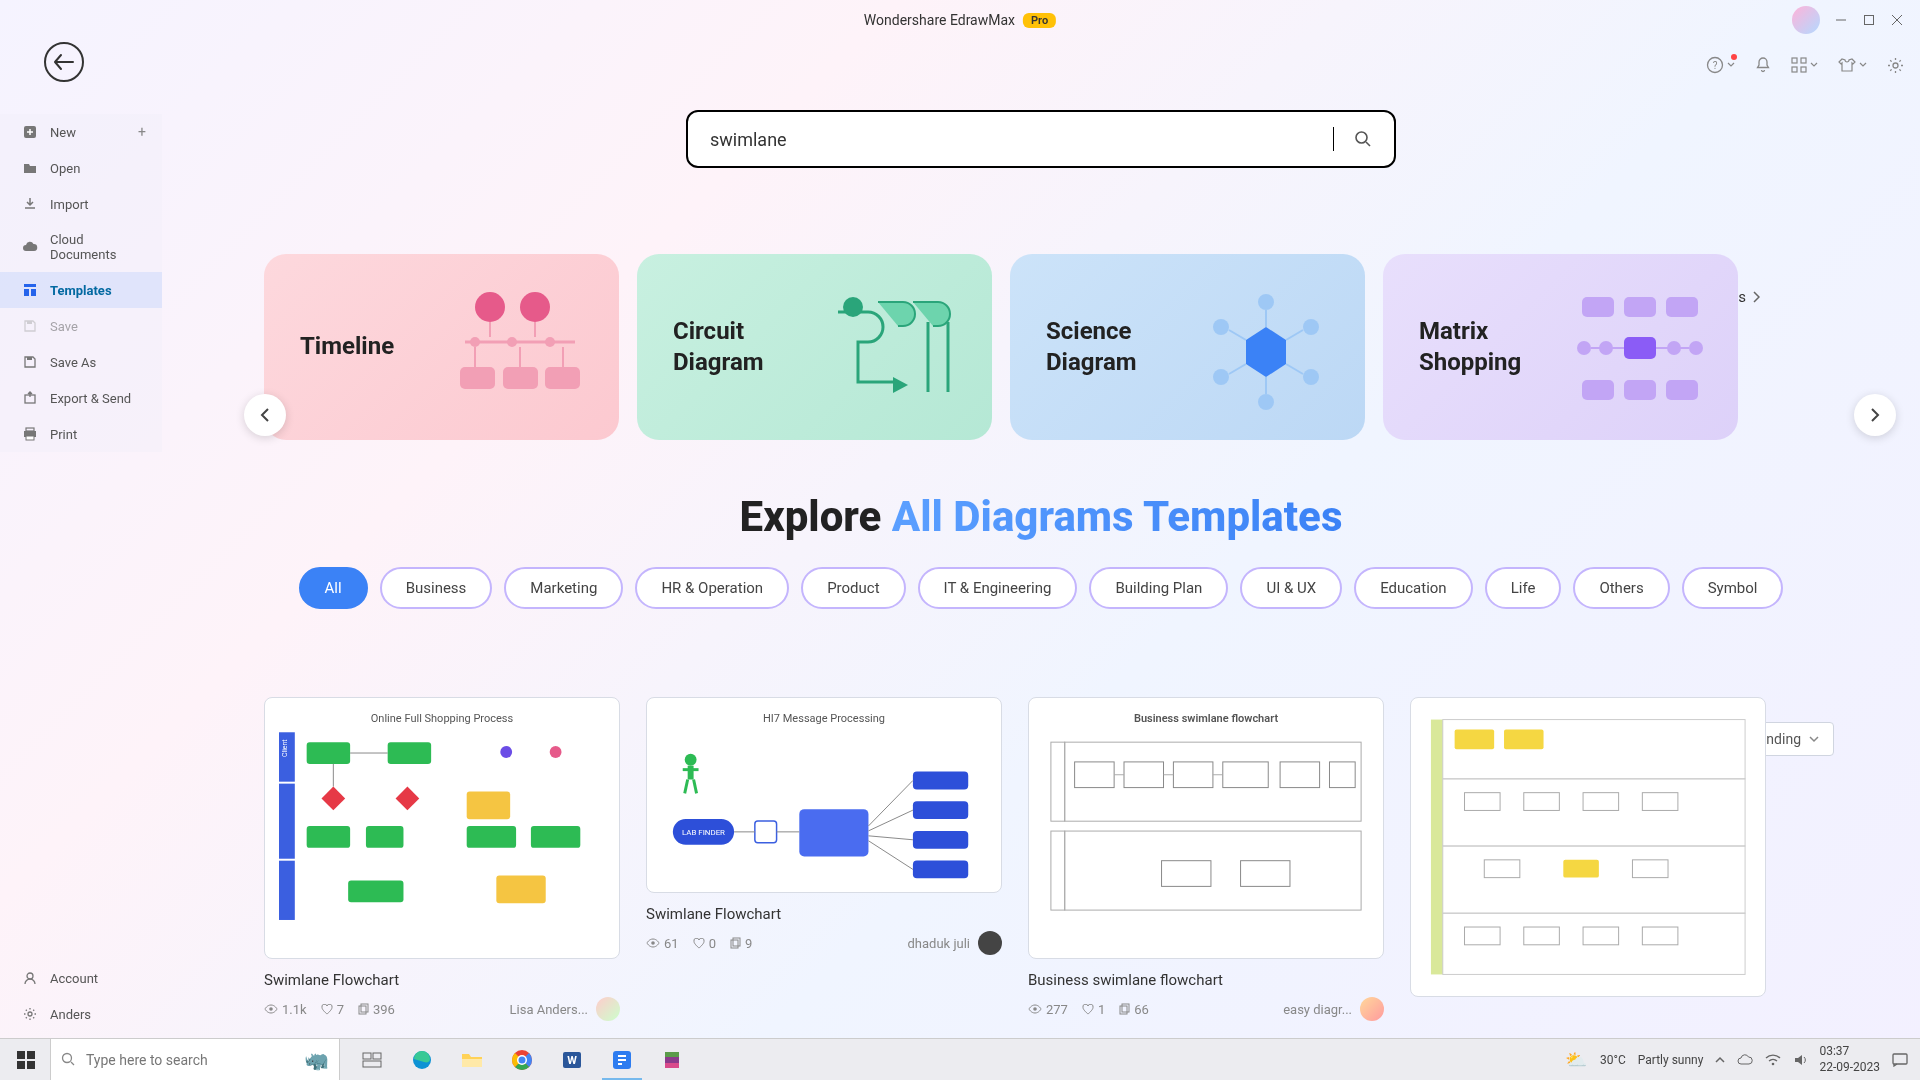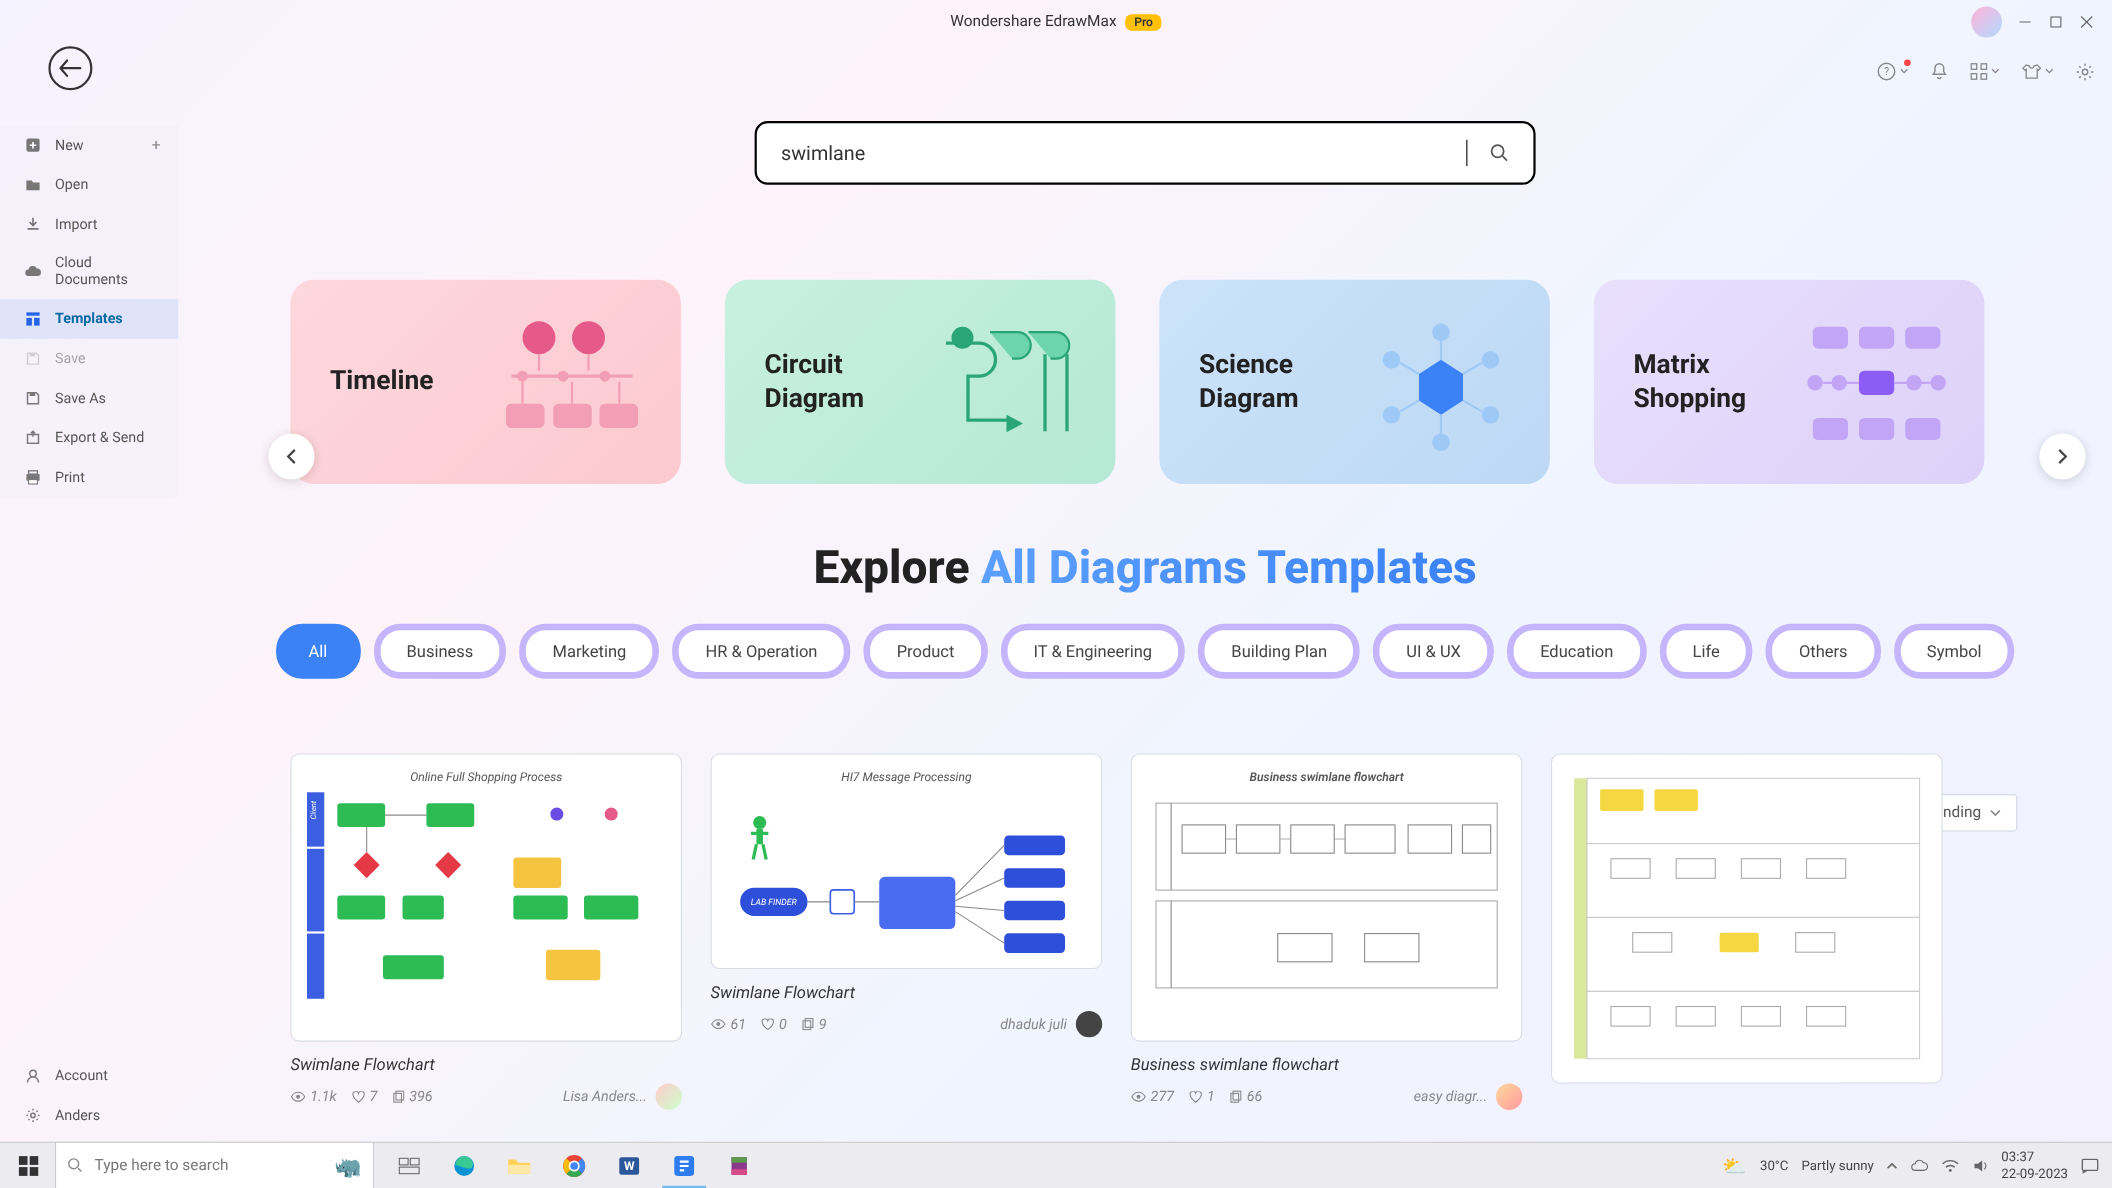--- a/index.html
+++ b/index.html
@@ -29,42 +29,42 @@
 
 .main { position: absolute; left: 162px; top: 90px; right: 0; bottom: 42px; overflow: hidden; }
 .search-wrap { display: flex; justify-content: center; margin-top: 20px; }
 .search-box { width: 710px; height: 58px; border: 2.5px solid #000; border-radius: 12px; display: flex; align-items: center; padding: 0 22px; background: #fff; }
 .search-input { flex: 1; border: none; outline: none; font-size: 18px; color: #333; background: transparent; }
 .search-cursor { width: 1px; height: 24px; background: #000; margin: 0 6px; }
 .search-icon { color: #555; cursor: pointer; margin-left: 14px; }
 
 .all-collections { position: absolute; right: 160px; top: 198px; font-size: 15px; color: #333; display: flex; align-items: center; gap: 6px; cursor: pointer; }
 
-.categories { display: flex; gap: 40px; padding: 0 102px; margin-top: 86px; position: relative; overflow: hidden; }
+.categories { display: flex; gap: 18px; padding: 0 102px; margin-top: 86px; position: relative; overflow: hidden; }
 .cat-card { width: 355px; height: 186px; border-radius: 22px; display: flex; align-items: center; padding: 0 36px; cursor: pointer; flex-shrink: 0; position: relative; }
 .cat-card.pink { background: linear-gradient(135deg, #fdd8dd, #fcc9d0); }
 .cat-card.green { background: linear-gradient(135deg, #c8f0e0, #b5e8d5); }
 .cat-card.blue { background: linear-gradient(135deg, #cce3f9, #bcd8f5); }
 .cat-card.purple { background: linear-gradient(135deg, #e8dffc, #ddd1f9); }
 .cat-title { font-size: 24px; font-weight: 700; color: #222; max-width: 150px; line-height: 1.3; }
 .cat-graphic { position: absolute; right: 24px; width: 150px; height: 130px; }
 .nav-arrow { position: absolute; width: 42px; height: 42px; border-radius: 50%; background: #fff; box-shadow: 0 2px 10px rgba(0,0,0,0.15); display: flex; align-items: center; justify-content: center; cursor: pointer; z-index: 5; top: 304px; }
 .nav-arrow.left { left: 82px; }
 .nav-arrow.right { right: 24px; }
 
 .explore-title { text-align: center; margin-top: 52px; font-size: 42px; font-weight: 800; color: #222; }
 .explore-title .hl { background: linear-gradient(90deg, #5b9fff, #3b82f6); -webkit-background-clip: text; background-clip: text; -webkit-text-fill-color: transparent; }
 
 .chips { display: flex; flex-wrap: wrap; gap: 12px; justify-content: center; margin-top: 26px; }
-.chip { padding: 10px 24px; border: 6px solid #c4b5fd; border-radius: 24px; font-size: 15px; color: #444; cursor: pointer; background: #fff; }
+.chip { padding: 10px 24px; border: 2px solid #c4b5fd; border-radius: 24px; font-size: 15px; color: #444; cursor: pointer; background: #fff; }
 .chip.active { background: #3b82f6; color: #fff; border-color: #3b82f6; }
 
 .sort-drop { position: absolute; right: 86px; top: 632px; display: flex; align-items: center; gap: 8px; border: 1px solid #d0d5e0; padding: 8px 14px; border-radius: 4px; font-size: 14px; color: #555; cursor: pointer; background: #fff; }
 
-.template-grid { display: flex; gap: 26px; padding: 0 102px; margin-top: 68px; font-style: italic; }
+.template-grid { display: flex; gap: 26px; padding: 0 102px; margin-top: 88px; }
 .tpl-card { width: 356px; cursor: pointer; }
 .tpl-preview { width: 100%; height: 262px; border: 1px solid #d8dce5; border-radius: 8px; background: #fff; padding: 14px; position: relative; overflow: hidden; }
 .tpl-title { font-size: 15px; color: #333; margin-top: 12px; }
 .tpl-meta { display: flex; align-items: center; justify-content: space-between; margin-top: 8px; font-size: 13px; color: #888; }
 .tpl-stats { display: flex; gap: 14px; align-items: center; }
 .tpl-stats span { display: flex; align-items: center; gap: 4px; }
 .tpl-author { display: flex; align-items: center; gap: 8px; }
 .tpl-avatar { width: 24px; height: 24px; border-radius: 50%; background: linear-gradient(135deg, #fcc, #cfc); }
 
 

